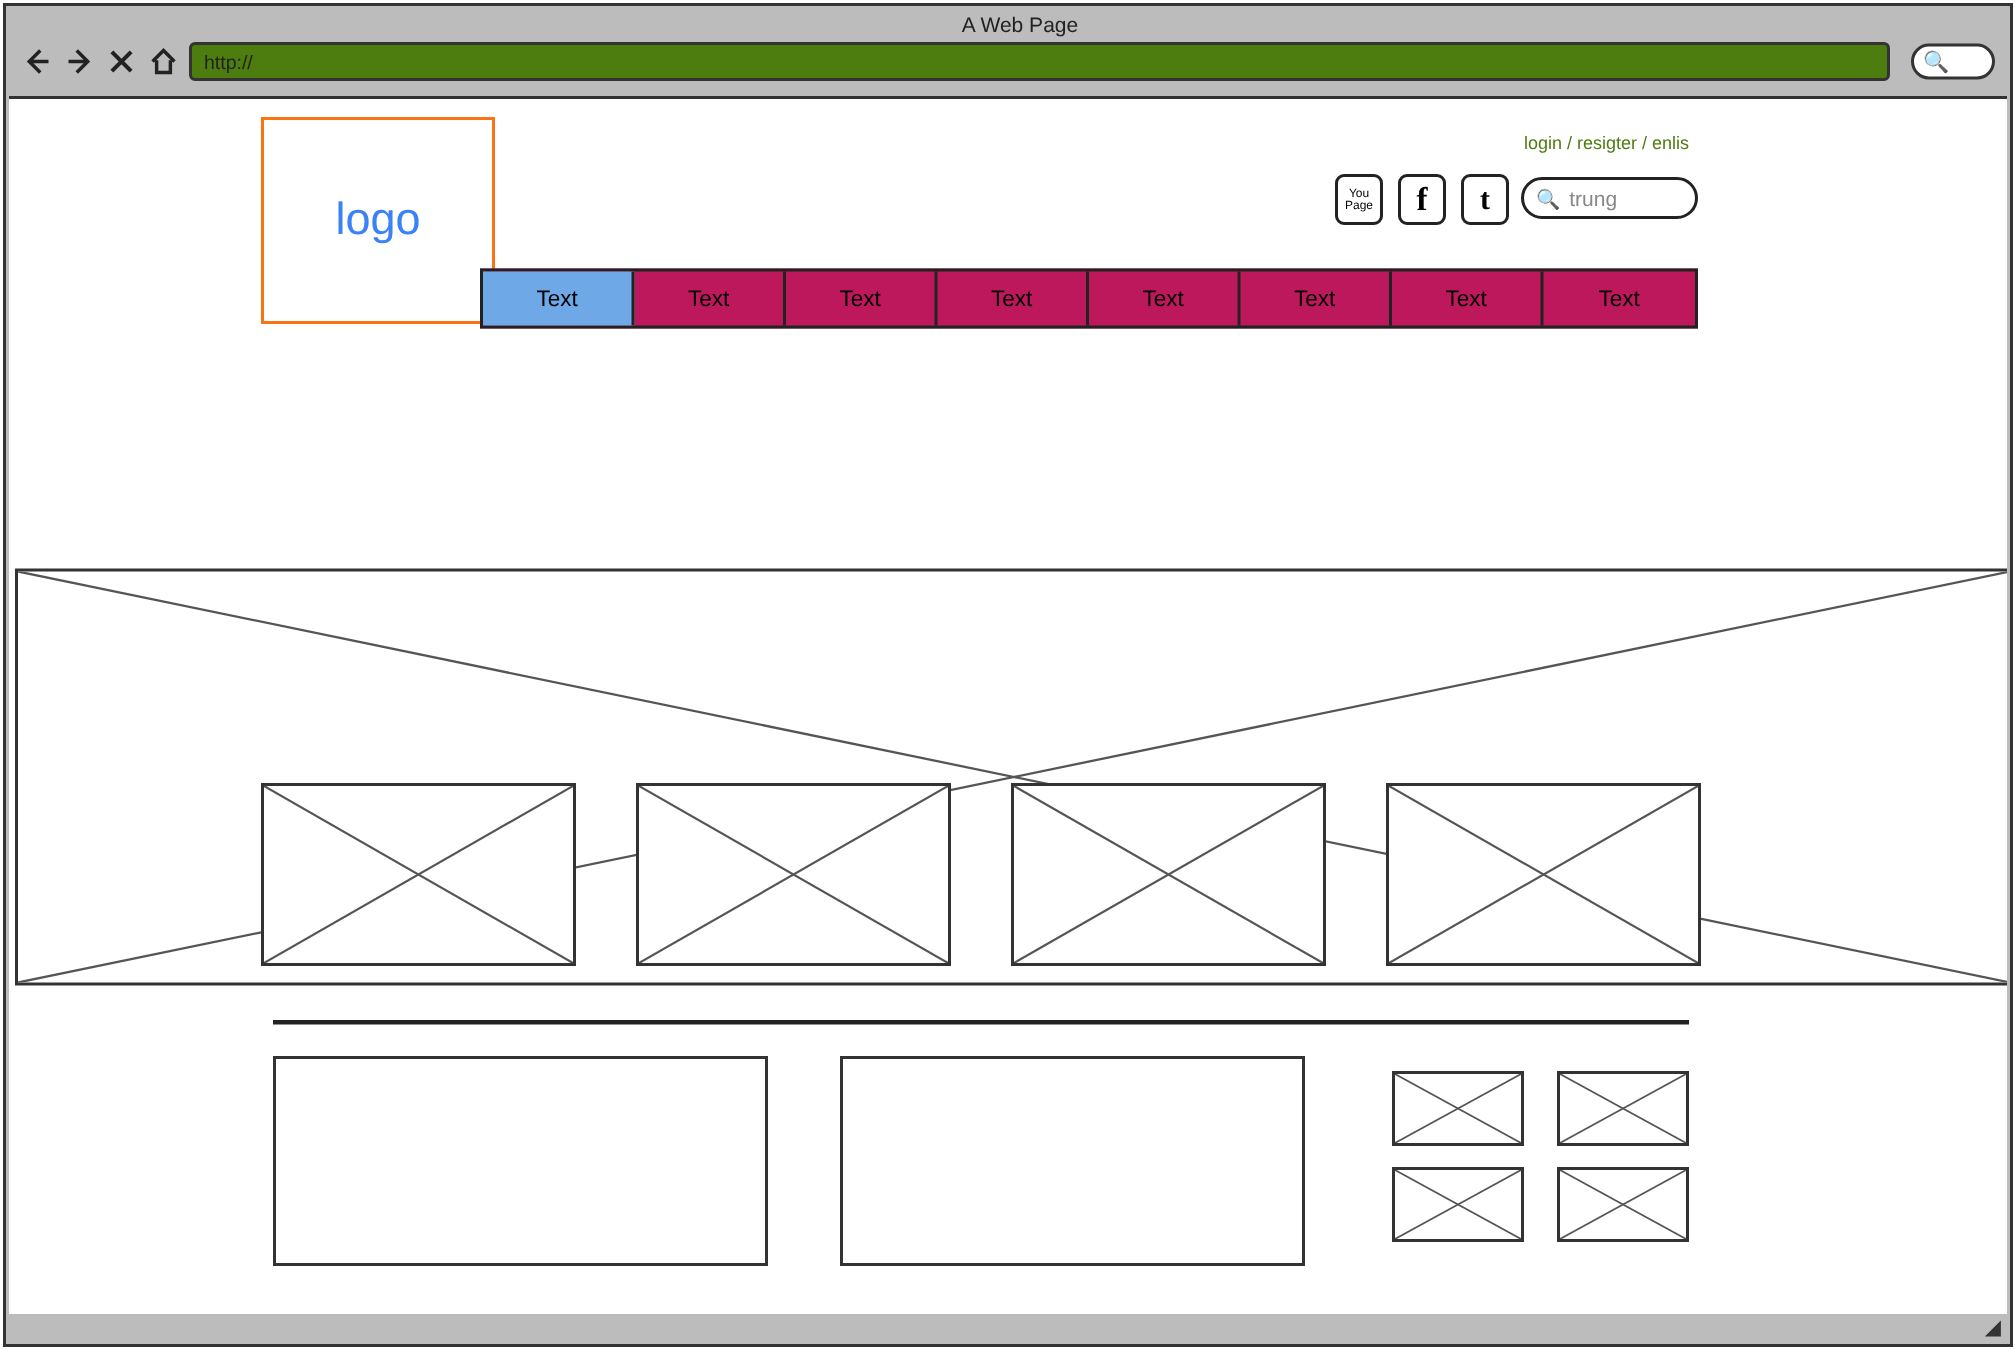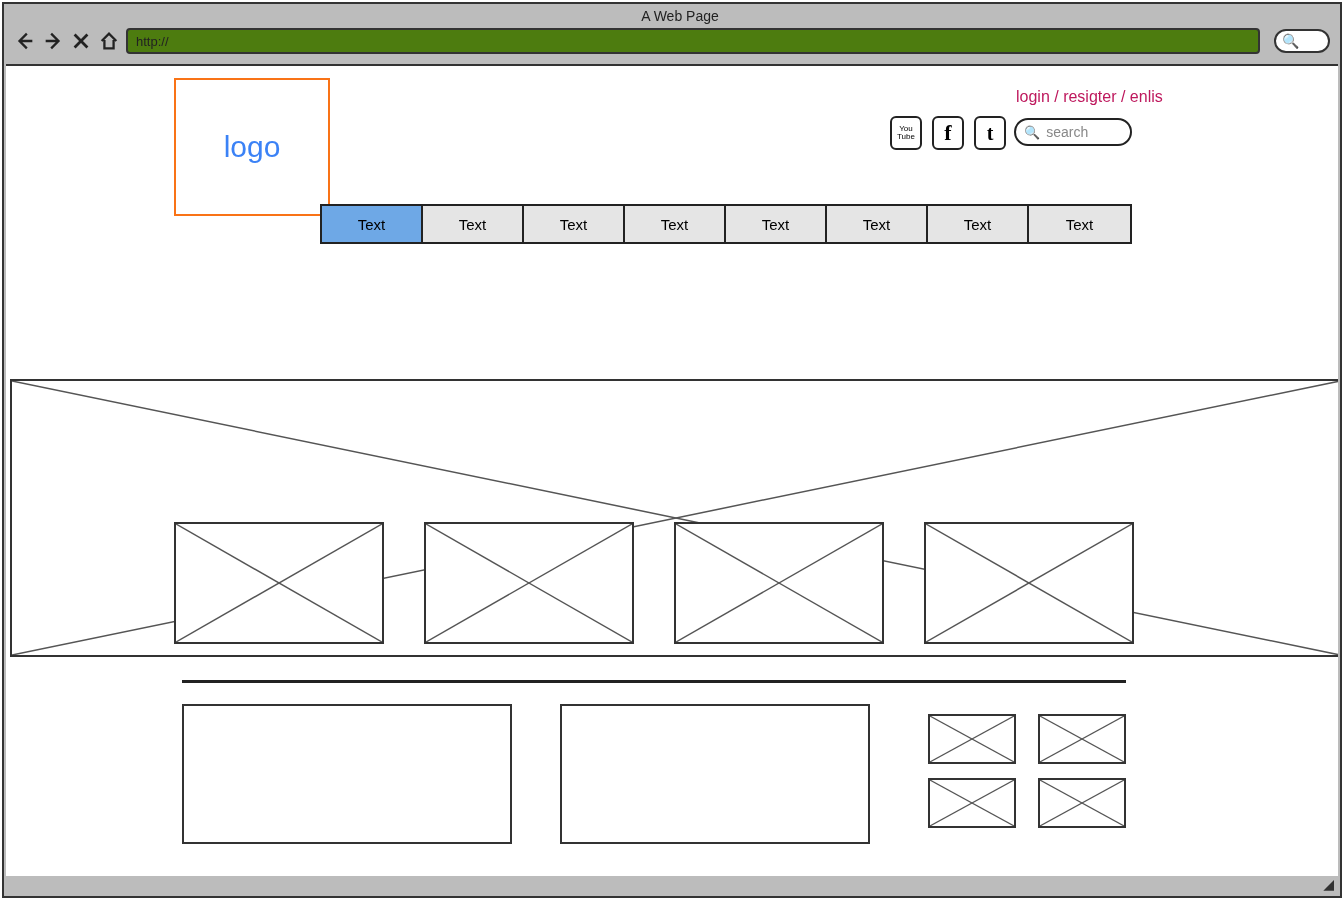--- a/index.html
+++ b/index.html
@@ -103,43 +103,42 @@
     border: 2px solid #222;
     border-radius: 6px;
     display:flex; align-items:center; justify-content:center;
     font-size: 15px;
     line-height:1;
   }
   .social .sicon .yt-inner { font-size:8px; text-align:center; line-height:1; }
   .top-links {
     position:absolute;
     left: 1010px; top: 22px;
-    font-size: 16px; color:#be185d;
+    font-size: 12px; color:#4d7c0f;
     white-space: nowrap;
   }
   .header-search {
     position:absolute;
     left: 1008px; top: 52px;
     width: 118px; height: 28px;
     border: 2px solid #222;
     border-radius: 16px;
     display:flex; align-items:center;
     padding: 0 8px;
     gap:6px;
     font-size: 14px; color:#888;
   }
   .header-search .mag { font-size:13px; color:#222; }
   
   .nav {
     position:absolute;
     left: 314px; top: 113px;
     display:flex;
     border: 2px solid #222;
-    background:#e5e5e5;
-    margin-top:25px;
+    background:#be185d;
   }
   .nav .tab {
     width: 101px; height: 36px;
     border-right: 2px solid #222;
     display:flex; align-items:center; justify-content:center;
     font-size: 15px;
   }
   .nav .tab:last-child { border-right: none; }
   .nav .tab.active { background:#6ea8e6; }
   
@@ -245,35 +244,35 @@
 
   <div class="viewport">
 
     <div class="header-wrap">
       <div class="logo-box">
         <span>logo</span>
       </div>
       <div class="social">
         <div class="sicon">
             <span class="yt-inner">You
-Tube</span>
+Page</span>
           </div>
         <div class="sicon">
             <span style="font-family:serif;font-weight:bold;font-size:22px">f</span>
           </div>
         <div class="sicon">
             <span style="font-family:serif;font-weight:bold;font-size:20px">t</span>
           </div>
       </div>
       <div class="top-links">
         <span>login / resigter / enlis</span>
       </div>
       <div class="header-search">
         <span class="mag">🔍</span>
-        <span>search</span>
+        <span>trung</span>
       </div>
 
       <div class="nav">
         <div class="tab active">
             <span>Text</span>
           </div>
         <div class="tab">
             <span>Text</span>
           </div>
         <div class="tab">

